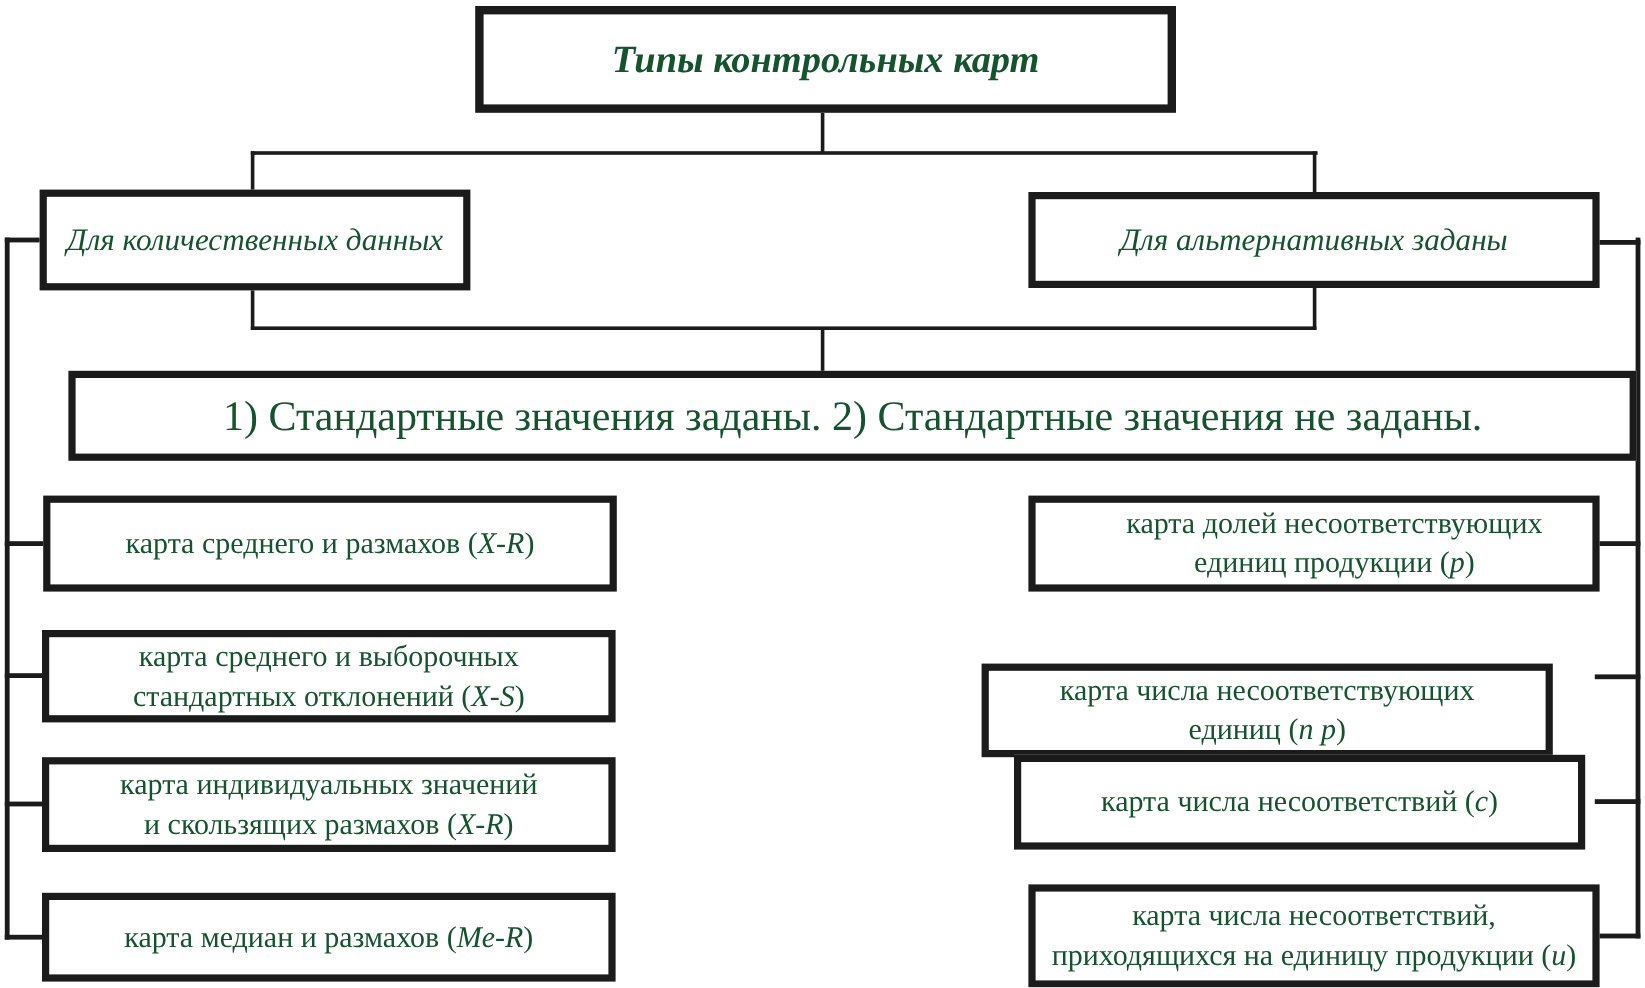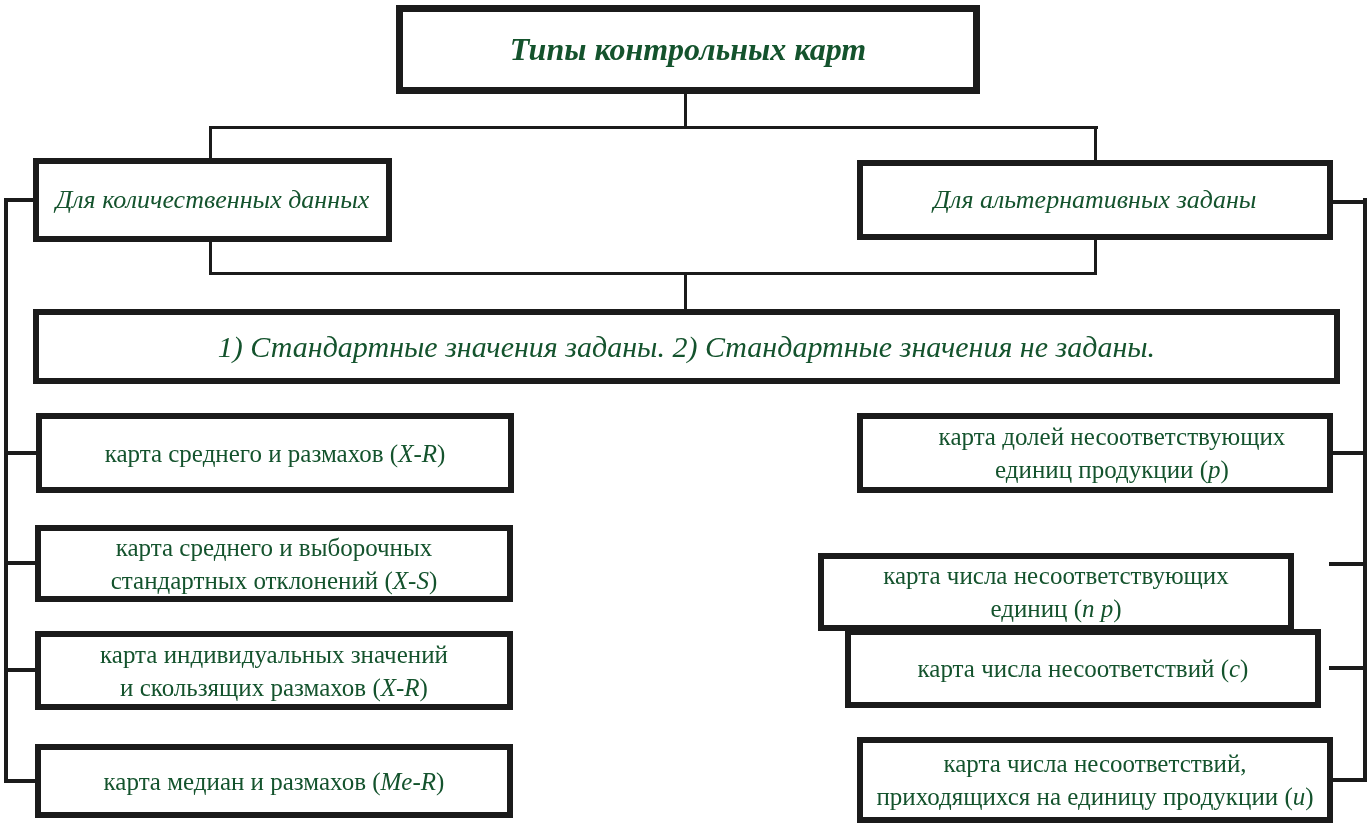--- a/index.html
+++ b/index.html
@@ -33,22 +33,22 @@
     font-weight: bold;
     font-style: italic;
   }
   .branch-box {
     border-width: 6px;
     font-size: 26px;
     font-style: italic;
   }
   .note-box {
     border-width: 6px;
-    font-size: 30px;
-    font-style: italic;
+    font-size: 35px;
+    margin-left: 24px;
   }
   .card {
     border-width: 6px;
     font-size: 25px;
     line-height: 33px;
     padding: 0 6px;
   }
   .card i { font-style: italic; }
   .line {
     position: absolute;

